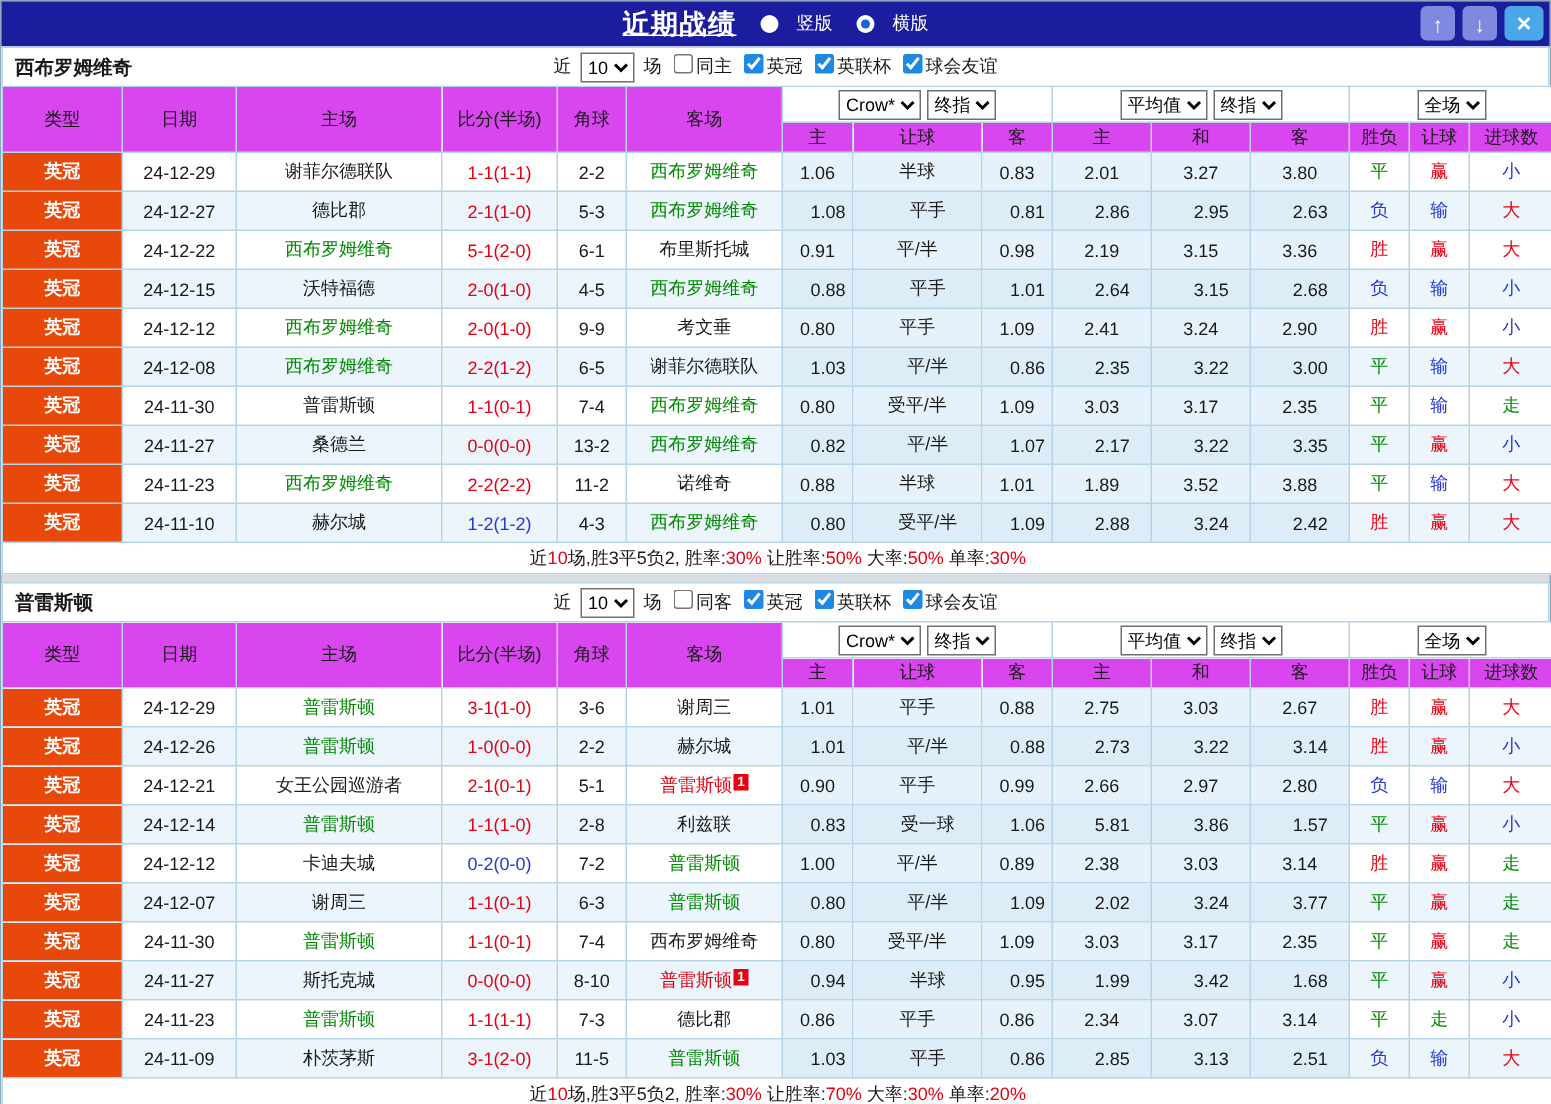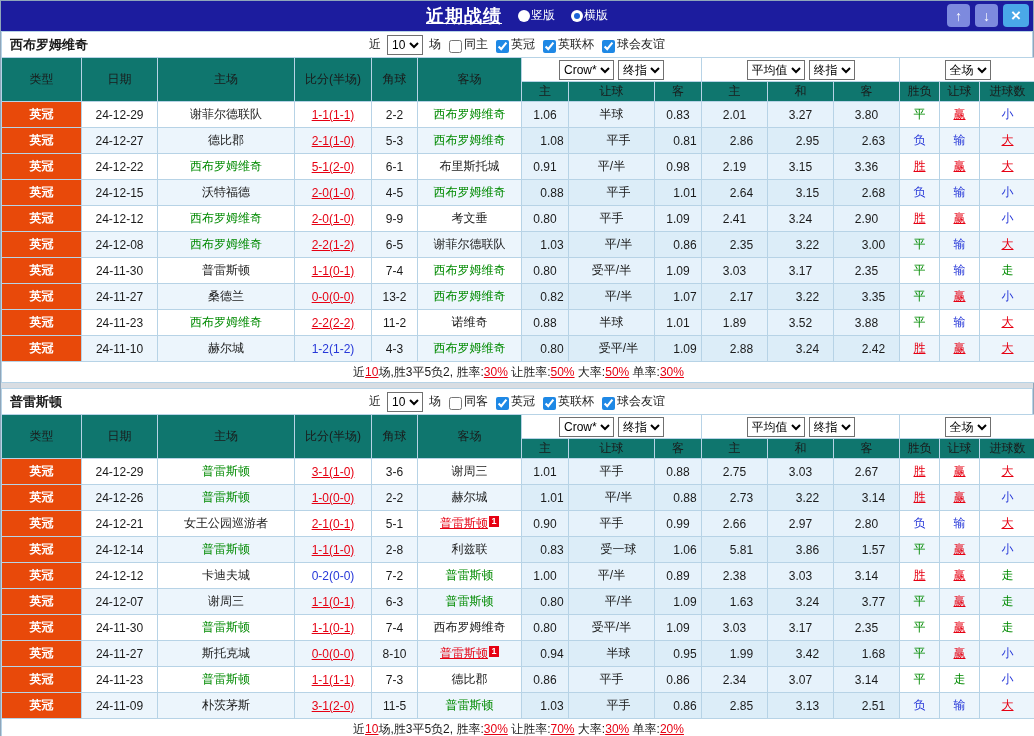--- a/index.html
+++ b/index.html
@@ -7,53 +7,53 @@
   body {
     font-family: "Liberation Sans", "DejaVu Sans", sans-serif;
     font-size: 12px; color:#1a1a1a; background:#fff; width:1034px;
   }
   .window { width:1034px; border:1px solid #8fa6ba; background:#d9dde2; }
 
   
   .titlebar { height:30px; background:#1c1c9e; display:flex; align-items:center; position:relative; color:#fff; }
   .title-group { flex:1; display:flex; justify-content:center; align-items:center; }
   .title { font-size:18px; font-weight:bold; letter-spacing:1px;text-decoration:underline; }
-  .radio { display:inline-flex; align-items:center; gap:1px; margin-left:16px; font-size:12px; color:#fff; cursor:pointer; }
+  .radio { display:inline-flex; align-items:center; gap:12px; margin-left:16px; font-size:12px; color:#fff; cursor:pointer; }
   .radio-circle { width:12px; height:12px; border-radius:50%; background:#fff; position:relative; display:inline-block; }
   .radio-circle.checked::after { content:""; position:absolute; left:3px; top:3px; width:6px; height:6px; border-radius:50%; background:#1a63d6; }
   .tb-buttons { position:absolute; right:4px; top:3px; display:flex; gap:5px; }
   .tb-btn { width:23px; height:23px; border-radius:4px; display:flex; align-items:center; justify-content:center; color:#fff; cursor:pointer; font-weight:bold; }
   .tb-btn.updown { background:#7d8ade; font-size:14px; }
   .tb-btn.close  { background:#4aa8e8; font-size:17px; width:26px; }
 
   
   .section { background:#fff; }
   .section + .section { margin-top:5px; }
   .section-head { height:26px; display:flex; align-items:center; position:relative; border:1px solid #b7d3e6; border-bottom:none; background:#fff; padding:0 8px; }
   .team-name { position:absolute; left:8px; font-weight:bold; font-size:13px; }
   .controls { margin:0 auto; display:flex; align-items:center; gap:4px; }
   select.hdr-select { height:20px; font-size:12px; border:1px solid #707070; background:#fff; font-family:inherit; margin:0 2px; }
-  .cb { display:inline-flex; align-items:flex-end; gap:2px; margin-left:4px; cursor:pointer; }
+  .cb { display:inline-flex; align-items:flex-start; gap:2px; margin-left:4px; cursor:pointer; }
   .cb input { width:13px; height:13px; accent-color:#1e88e5; margin:0; }
 
   
   table.results-table { width:1034px; border-collapse:collapse; table-layout:fixed; background:#fff; }
   th, td { border:1px solid #b7d3e6; text-align:center; padding:0 2px; overflow:hidden; white-space:nowrap; }
-  th.hdr { background:#0f766e; font-weight:normal; font-size:12px; }
+  th.hdr { background:#d946ef; font-weight:normal; font-size:12px; }
   th.span2 { height:44px; }
   th.sub { height:20px; }
   th.hdr-sel { background:#fff; height:24px; }
   tbody td { height:26px; background:#fff; }
   tr.alt td { background:#ecf5fc; }
   td.tint { background:#e6f2fb; }
   tr.alt td.tint { background:#dcedf8;padding-left:16px; }
   td.league { background:#e8490a; color:#fff; font-weight:bold; }
   tr.alt td.league { background:#e8490a; }
   td.summary { height:21px; background:#fff; }
-  .c-red   { color:#e60012;text-decoration:underline; }
+  .c-red   { color:#e60012; }
   .c-green { color:#018a01; }
   .c-blue  { color:#2637d8; }
   .c-black { color:#1a1a1a; }
   .badge { display:inline-block; background:#e60012; color:#fff; font-size:9px; line-height:11px; min-width:10px; padding:0 1px; margin-left:1px; vertical-align:3px; font-weight:bold; }
 </style>
 </head>
 <body>
 
 <div class="window">
   <div class="titlebar">
@@ -482,21 +482,21 @@
             <tr class="alt">
               <td class="league">英冠</td>
               <td class="c-black">24-12-07</td>
               <td class="c-black"><span>谢周三</span></td>
               <td class="c-red">1-1(0-1)</td>
               <td class="c-black">6-3</td>
               <td class="c-green"><span>普雷斯顿</span></td>
               <td class="tint c-black">0.80</td>
               <td class="tint c-black">平/半</td>
               <td class="tint c-black">1.09</td>
-              <td class="tint c-black">1.63</td>
+              <td class="tint c-black">2.02</td>
               <td class="tint c-black">3.24</td>
               <td class="tint c-black">3.77</td>
               <td class="c-green">平</td>
               <td class="c-red">赢</td>
               <td class="c-green">走</td>
             </tr>
             <tr>
               <td class="league">英冠</td>
               <td class="c-black">24-11-30</td>
               <td class="c-green"><span>普雷斯顿</span></td>

